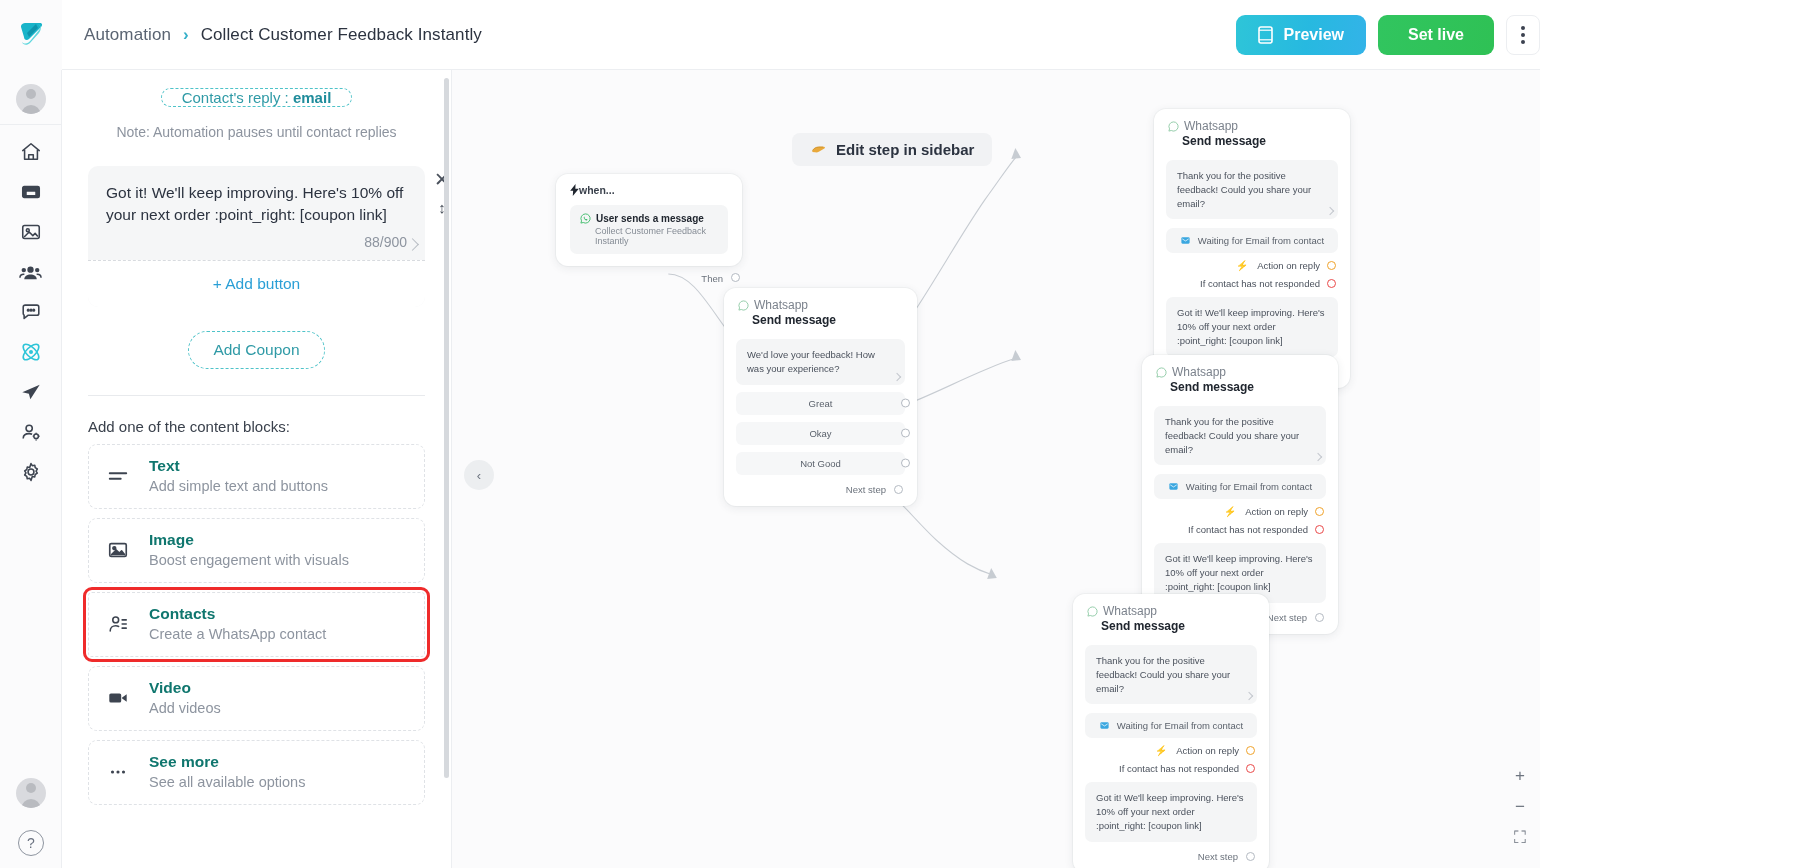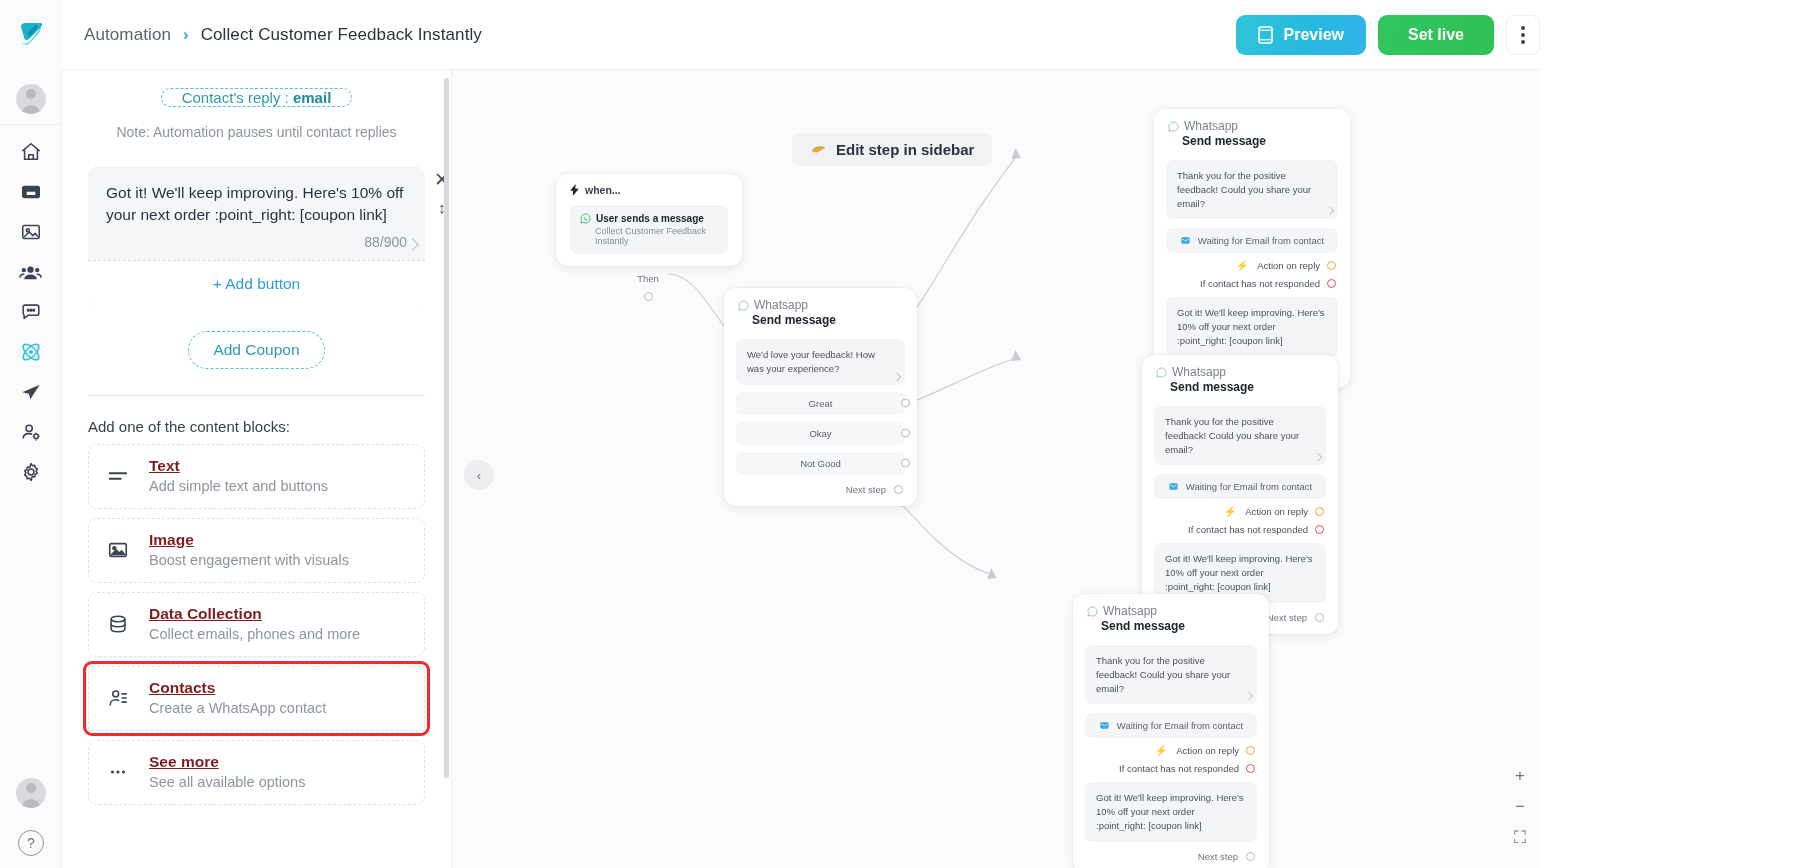--- a/index.html
+++ b/index.html
@@ -137,21 +137,21 @@
   .hr { height: 1px; background: #e8eaed; margin: 26px 0 0; }
   .blocks-title { font-size: 15px; color: #3a414c; margin: 22px 0 8px; font-weight: 500; }
 
   .block {
     display: flex; align-items: center; gap: 18px;
     border: 1px dashed #dfe2e6; border-radius: 9px;
     padding: 11px 16px; margin-top: 9px; background: #fff; cursor: pointer;
     min-height: 58px;
   }
   .block-ico { width: 26px; flex: 0 0 26px; display: flex; align-items: center; justify-content: center; color: #3d4450; }
-  .block-txt-t { font-size: 15.5px; color: #7f1d1d; font-weight: 600; line-height: 1.25; text-decoration: underline; }
+  .block-txt-t { font-size: 15.5px; color: #0f766e; font-weight: 600; line-height: 1.25; }
   .block-txt-s { font-size: 14.5px; color: #8d949f; line-height: 1.35; margin-top: 2px; }
   .block.highlight {
     outline: 3px solid #ef2b2b; outline-offset: 2px; border-radius: 4px; align-items: center;
   }
 
   .sb-scrollbar {
     position: absolute; right: 2px; top: 8px; width: 5px; height: 700px;
     background: #d6d9dd; border-radius: 3px;
   }
 
@@ -215,27 +215,27 @@
   }
   .next-row .dot { width: 9px; height: 9px; border-radius: 50%; background: #fff; border: 1.3px solid #b4bac2; }
 
   
   .trigger { position: absolute; z-index: 3; }
   .trigger-card {
     background: #fff; border-radius: 12px; padding: 10px 14px 12px;
     box-shadow: 0 2px 10px rgba(40,50,70,.09), 0 0 0 1px rgba(40,50,70,.035);
     width: 186px;
   }
-  .trigger-when { display: flex; align-items: center; gap: 6px; font-size: 10.5px; color: #3a414c; font-weight: 600; }
+  .trigger-when { display: flex; align-items: center; font-size: 10.5px; color: #3a414c; font-weight: 600; }
   .trigger-inner { margin-top: 9px; background: #f4f5f6; border-radius: 7px; padding: 8px 10px; }
   .trigger-main { display: flex; align-items: center; gap: 5px; font-size: 10px; font-weight: 700; color: #20262f; }
   .trigger-sub { font-size: 9px; color: #858c95; margin-left: 15px; margin-top: 2px; }
   .then-row {
-    display: flex; align-items: center; justify-content: flex-end; gap: 8px;
-    font-size: 9.5px; color: #6b727c; margin-top: 7px; padding-right: 2px; flex-direction: column;
+    display: flex; align-items: flex-start; justify-content: flex-end; gap: 8px;
+    font-size: 9.5px; color: #6b727c; margin-top: 7px; padding-right: 2px;
   }
   .then-row .dot { width: 9px; height: 9px; border-radius: 50%; background: #fff; border: 1.3px solid #b4bac2; }
 
   
   .zoomctl {
     position: absolute; right: 14px; bottom: 22px; display: flex; flex-direction: column;
     align-items: center; gap: 14px; z-index: 6; color: #6d747f;
   }
   .zoomctl div { cursor: pointer; font-size: 17px; line-height: 1; }
 </style>
@@ -401,50 +401,49 @@
               <circle cx="8" cy="10" r="1.5" fill="#3d4450"></circle>
                 <path d="M4.5 17.5 10 12l3.5 3.5L16 13l3.5 4.5" fill="#3d4450"></path>
             </svg>
           </div>
           <div>
             <div class="block-txt-t">Image</div>
             <div class="block-txt-s">Boost engagement with visuals</div>
           </div>
         </div>
 
-        <div class="block">
-          <div class="block-ico">
-            <svg width="22" height="22" viewBox="0 0 24 24" fill="none" stroke="#3d4450" stroke-width="1.7">
-              <ellipse cx="12" cy="6.5" rx="7.5" ry="3"></ellipse>
-              <path d="M4.5 6.5v11c0 1.7 3.4 3 7.5 3s7.5-1.3 7.5-3v-11"></path>
-              <path d="M4.5 12c0 1.7 3.4 3 7.5 3s7.5-1.3 7.5-3"></path>
-            </svg>
-          </div>
-          <div>
-            <div class="block-txt-t">Data Collection</div>
-            <div class="block-txt-s">Collect emails, phones and more</div>
-          </div>
-        </div>
 
         <div class="block highlight">
           <div class="block-ico">
             <svg width="22" height="22" viewBox="0 0 24 24" fill="none" stroke="#3d4450" stroke-width="1.7" stroke-linecap="round">
               <circle cx="9.5" cy="7.5" r="3.2"></circle>
               <path d="M3.5 19.5c0-3.5 2.7-5.6 6-5.6 1.2 0 2.3.3 3.2.8"></path>
               <line x1="16.5" y1="7.5" x2="21" y2="7.5"></line>
               <line x1="16.5" y1="12" x2="21" y2="12"></line>
               <line x1="16.5" y1="16.5" x2="21" y2="16.5"></line>
             </svg>
           </div>
           <div>
             <div class="block-txt-t">Contacts</div>
             <div class="block-txt-s">Create a WhatsApp contact</div>
           </div>
         </div>
 
+        <div class="block">
+          <div class="block-ico">
+            <svg width="22" height="22" viewBox="0 0 24 24" fill="#3d4450">
+              <rect x="2.5" y="7" width="13" height="10" rx="1.8"></rect>
+              <path d="M16.5 11.5 21.5 8v8l-5-3.5z"></path>
+            </svg>
+          </div>
+          <div>
+            <div class="block-txt-t">Video</div>
+            <div class="block-txt-s">Add videos</div>
+          </div>
+        </div>
 
         <div class="block">
           <div class="block-ico">
             <svg width="22" height="22" viewBox="0 0 24 24" fill="#3d4450">
               <circle cx="6" cy="12" r="1.7"></circle>
                 <circle cx="12" cy="12" r="1.7"></circle>
                 <circle cx="18" cy="12" r="1.7"></circle>
             </svg>
           </div>
           <div>

